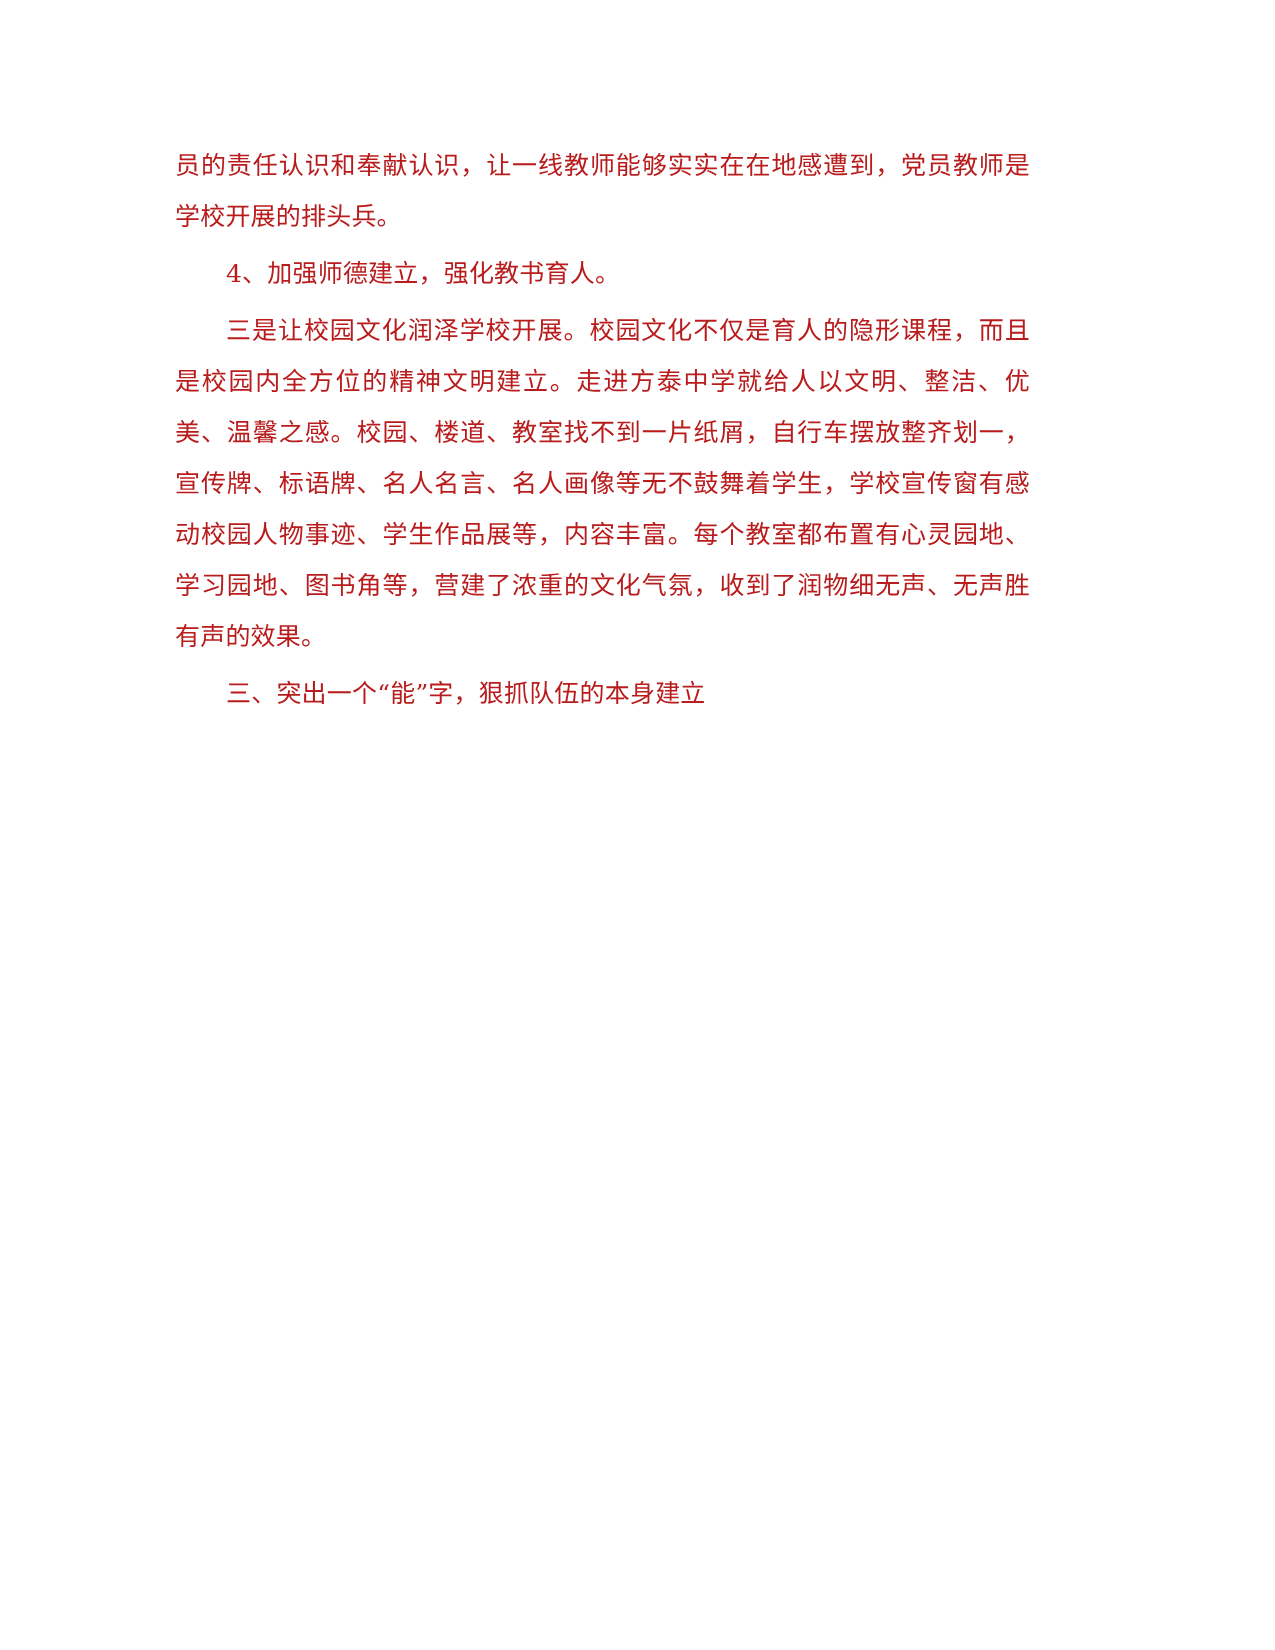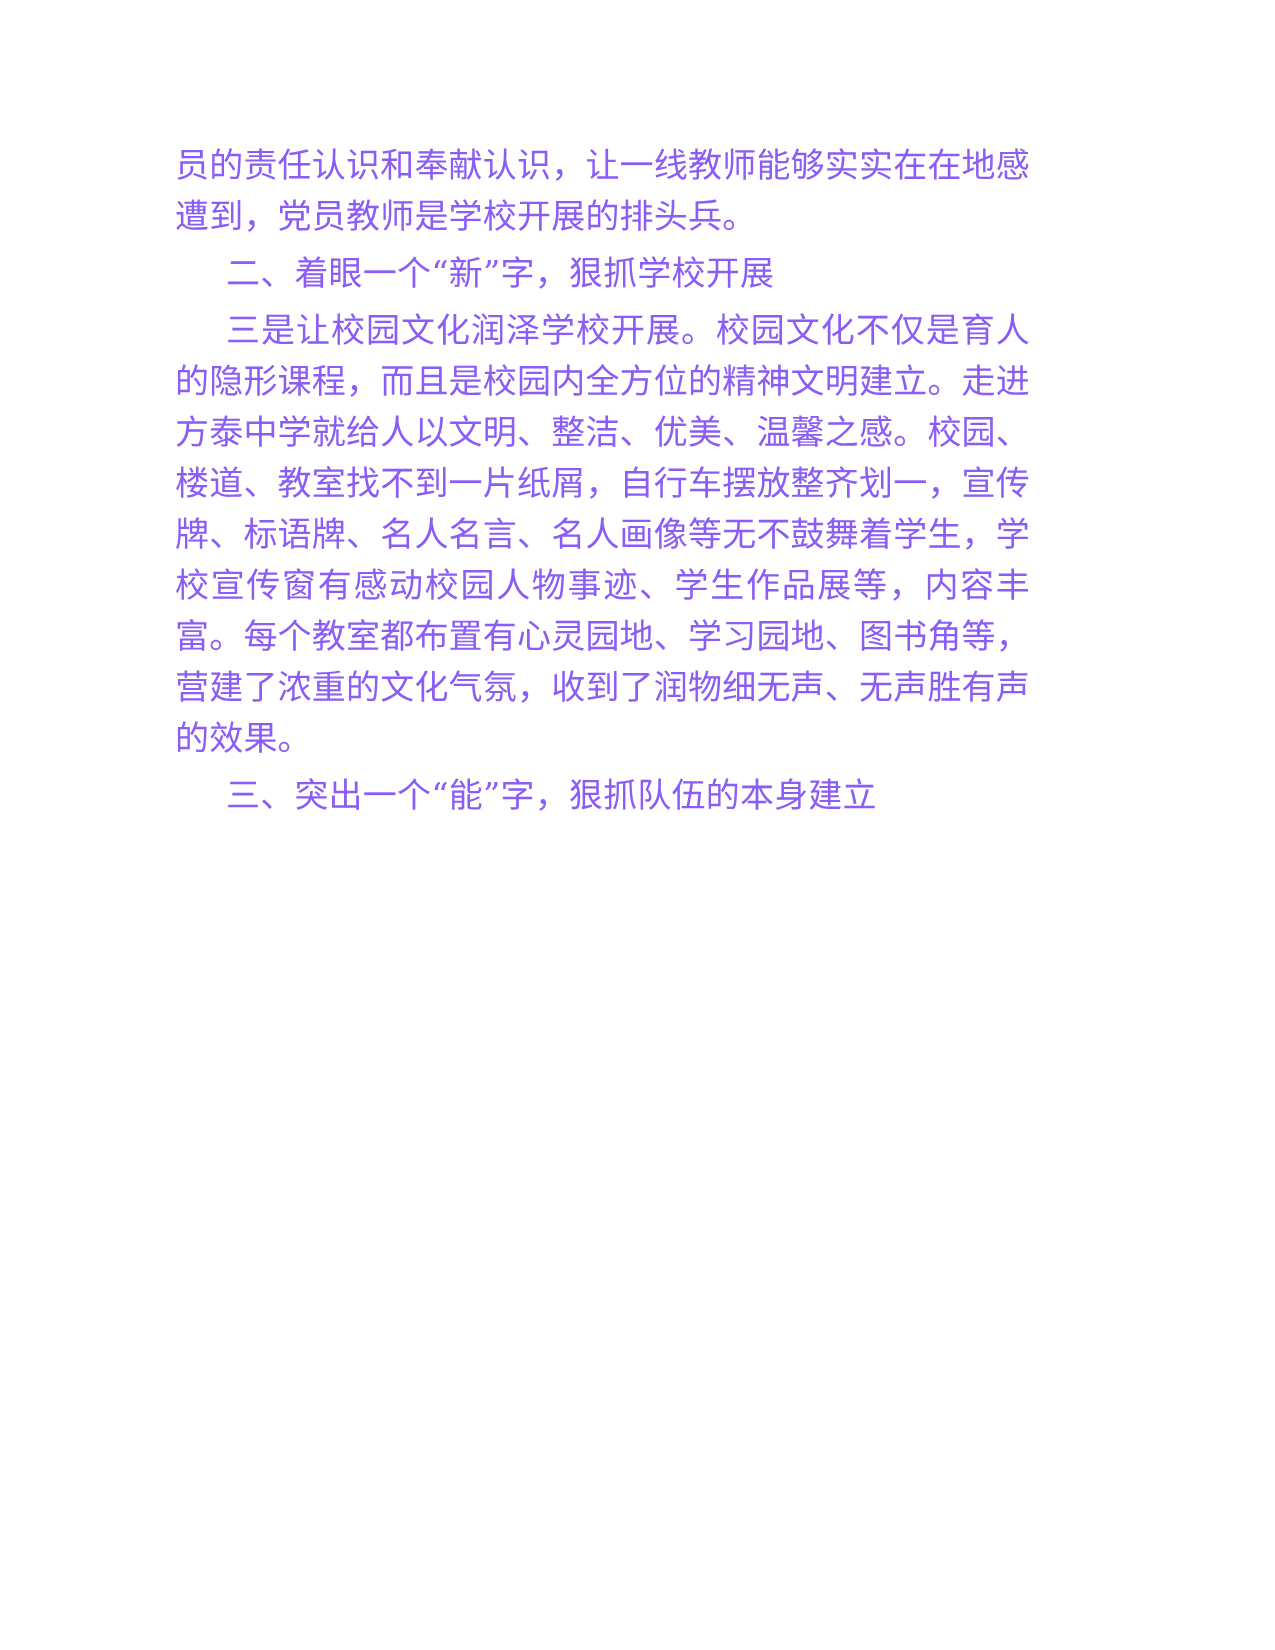--- a/index.html
+++ b/index.html
@@ -19,46 +19,46 @@
   }
   .content {
     position: absolute;
     left: 175px;
     top: 140px;
     width: 855px;
   }
   p.para {
     margin: 0 0 6px 0;
     font-family: "DejaVu Serif", "Liberation Serif", serif;
-    font-size: 34px;
+    font-size: 25px;
     line-height: 51px;
-    color: #8b5cf6;
+    color: #b91c1c;
     text-align: justify;
     text-justify: inter-ideograph;
     letter-spacing: 0.2px;
     word-break: break-all;
   }
   p.indent {
     text-indent: 51px;
   }
   p.noindent {
     text-indent: 0;
   }
 </style>
 </head>
 <body>
 
 <div class="page">
   <div class="content">
 
     <p class="para noindent">员的责任认识和奉献认识，让一线教师能够实实在在地感遭到，党员教师是学校开展的排头兵。</p>
 
+    <p class="para indent">4、加强师德建立，强化教书育人。</p>
 
 
-    <p class="para indent">二、着眼一个“新”字，狠抓学校开展</p>
 
 
 
     <p class="para indent">三是让校园文化润泽学校开展。校园文化不仅是育人的隐形课程，而且是校园内全方位的精神文明建立。走进方泰中学就给人以文明、整洁、优美、温馨之感。校园、楼道、教室找不到一片纸屑，自行车摆放整齐划一，宣传牌、标语牌、名人名言、名人画像等无不鼓舞着学生，学校宣传窗有感动校园人物事迹、学生作品展等，内容丰富。每个教室都布置有心灵园地、学习园地、图书角等，营建了浓重的文化气氛，收到了润物细无声、无声胜有声的效果。</p>
 
     <p class="para indent">三、突出一个“能”字，狠抓队伍的本身建立</p>
 
   </div>
 </div>
 

